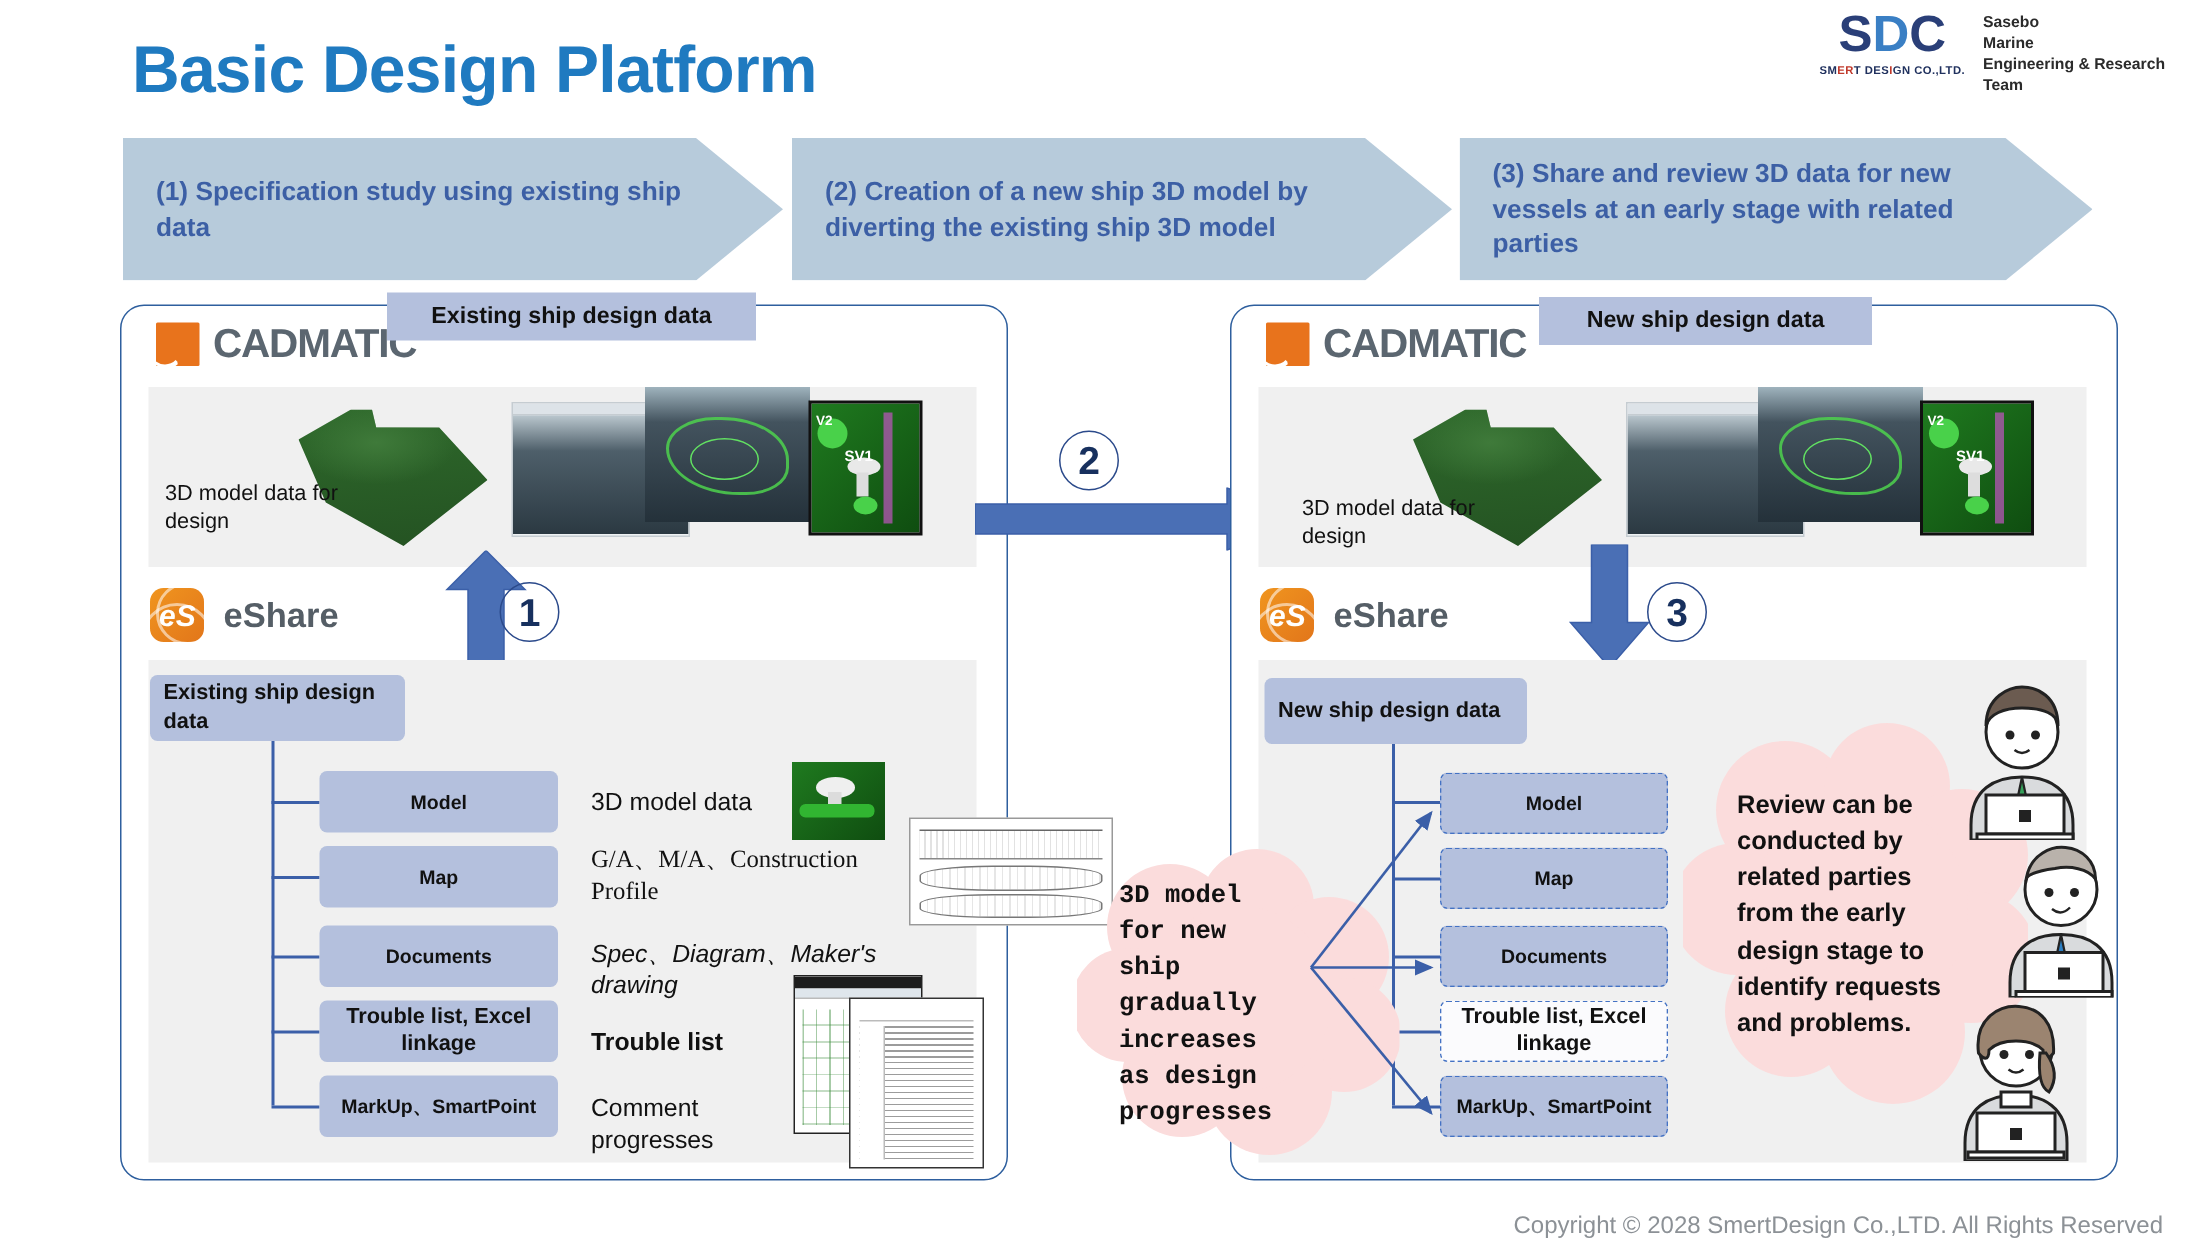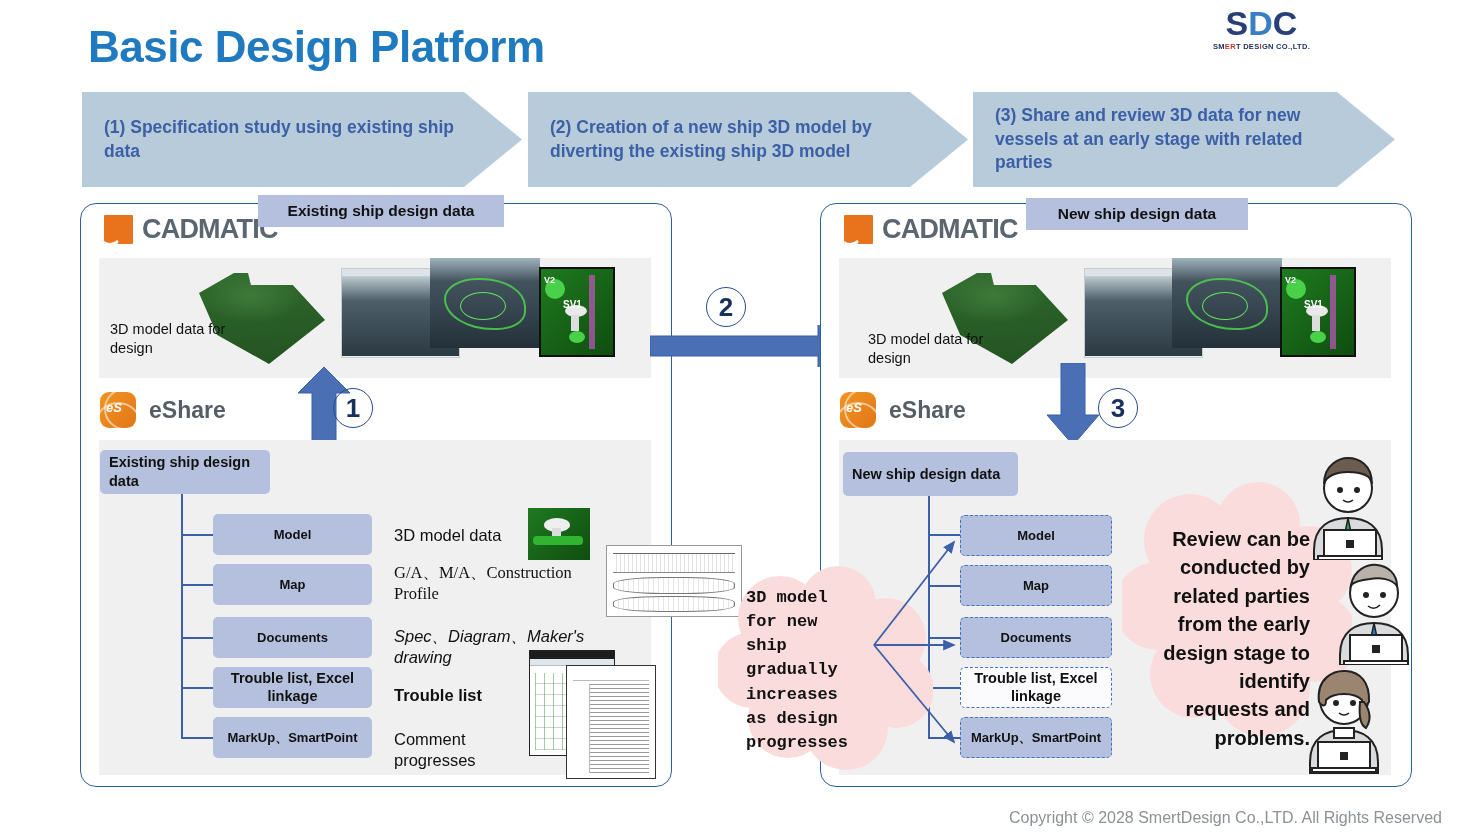--- a/index.html
+++ b/index.html
@@ -67,21 +67,21 @@
 
   .modelstrip{position:absolute;background:#f0f0f0;}
   .strip-label{position:absolute;font-size:14.5px;color:#111;line-height:1.34;}
 
   .eshare{position:absolute;display:flex;align-items:center;gap:13px;}
   .es-icon{width:36px;height:36px;border-radius:9px;background:linear-gradient(135deg,#f0951f 0%,#e2761a 100%);
     position:relative;overflow:hidden;}
   .es-icon .arc{position:absolute;border:2px solid rgba(255,255,255,.55);border-radius:50%;}
   .es-icon .arc1{width:44px;height:44px;left:-6px;top:10px;}
   .es-icon .arc2{width:38px;height:38px;left:4px;top:-4px;}
-  .es-icon .es-t{position:absolute;left:6px;top:8px;color:#fff;font-size:13px;font-weight:bold;font-style:italic;}
+  .es-icon .es-t{position:absolute;left:6px;top:8px;color:#fff;font-size:20px;font-weight:bold;font-style:italic;}
   .es-word{font-size:23px;font-weight:bold;color:#555e66;}
 
   .treearea{position:absolute;background:#f0f0f0;}
 
   .rootbox{
     position:absolute;background:#b4c0dd;border-radius:5px;
     font-size:14.5px;font-weight:bold;color:#111;line-height:1.3;
     display:flex;align-items:center;padding-left:9px;box-sizing:border-box;
   }
   .nodebox{
@@ -112,40 +112,46 @@
   .arrow-up{position:absolute;}
   .circnum{
     position:absolute;width:40px;height:40px;border-radius:50%;border:1.7px solid #2b4a8b;
     display:flex;align-items:center;justify-content:center;
     font-size:26px;font-weight:bold;color:#17305e;box-sizing:border-box;
   }
 
   
   .cloud{position:absolute;}
   .cloudtext{position:absolute;font-size:17px;font-weight:bold;color:#111;line-height:1.42;}
-  .cloudtext.small{font-size:20px;text-align:right;}
+  .cloudtext.small{font-size:17px;}
 
   #copyright{
     position:absolute;right:26px;bottom:8px;
     font-size:16px;color:#8c9196;
   }
 </style>
 </head>
 <body>
 
 <div class="abs" id="page-title">Basic Design Platform</div>
 
 <div class="abs" id="logo-block">
   <div id="sdc-mark">
     <div id="sdc-letters">
       <span class="sdc-l sdc-s">S</span>
       <span class="sdc-l sdc-d">D</span>
       <span class="sdc-l sdc-c">C</span>
     </div>
     <div id="sdc-tag"><span>SM</span><span class="hl">ER</span><span>T DES</span><span class="hl">I</span><span>GN CO.,LTD.</span></div>
+  </div>
+  <div id="logo-text">
+    <div>Sasebo</div>
+    <div>Marine</div>
+    <div>Engineering &amp; Research</div>
+    <div>Team</div>
   </div>
 </div>
 
 <div class="chev" id="chev1">
     <span>(1) Specification study using existing ship data</span>
   </div>
 <div class="chev" id="chev2">
     <span>(2) Creation of a new ship 3D model by diverting the existing ship 3D model</span>
   </div>
 <div class="chev" id="chev3">

